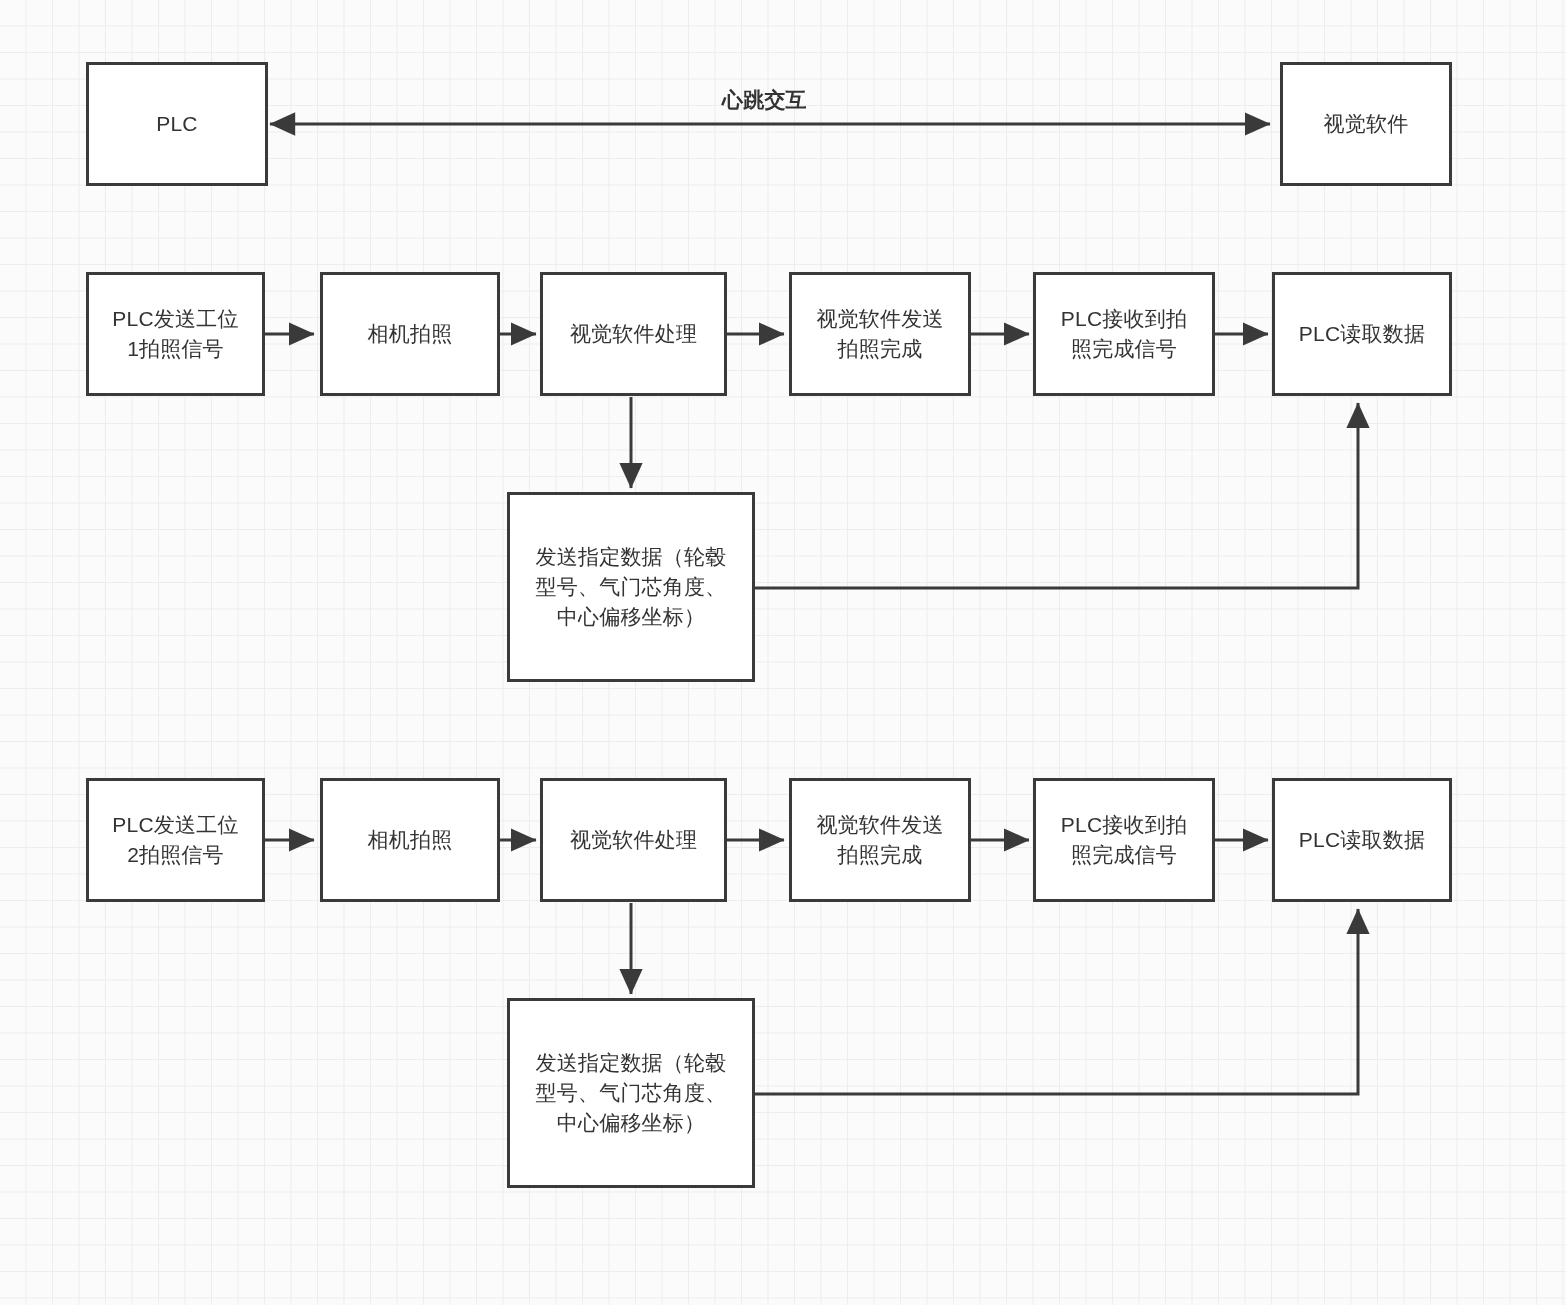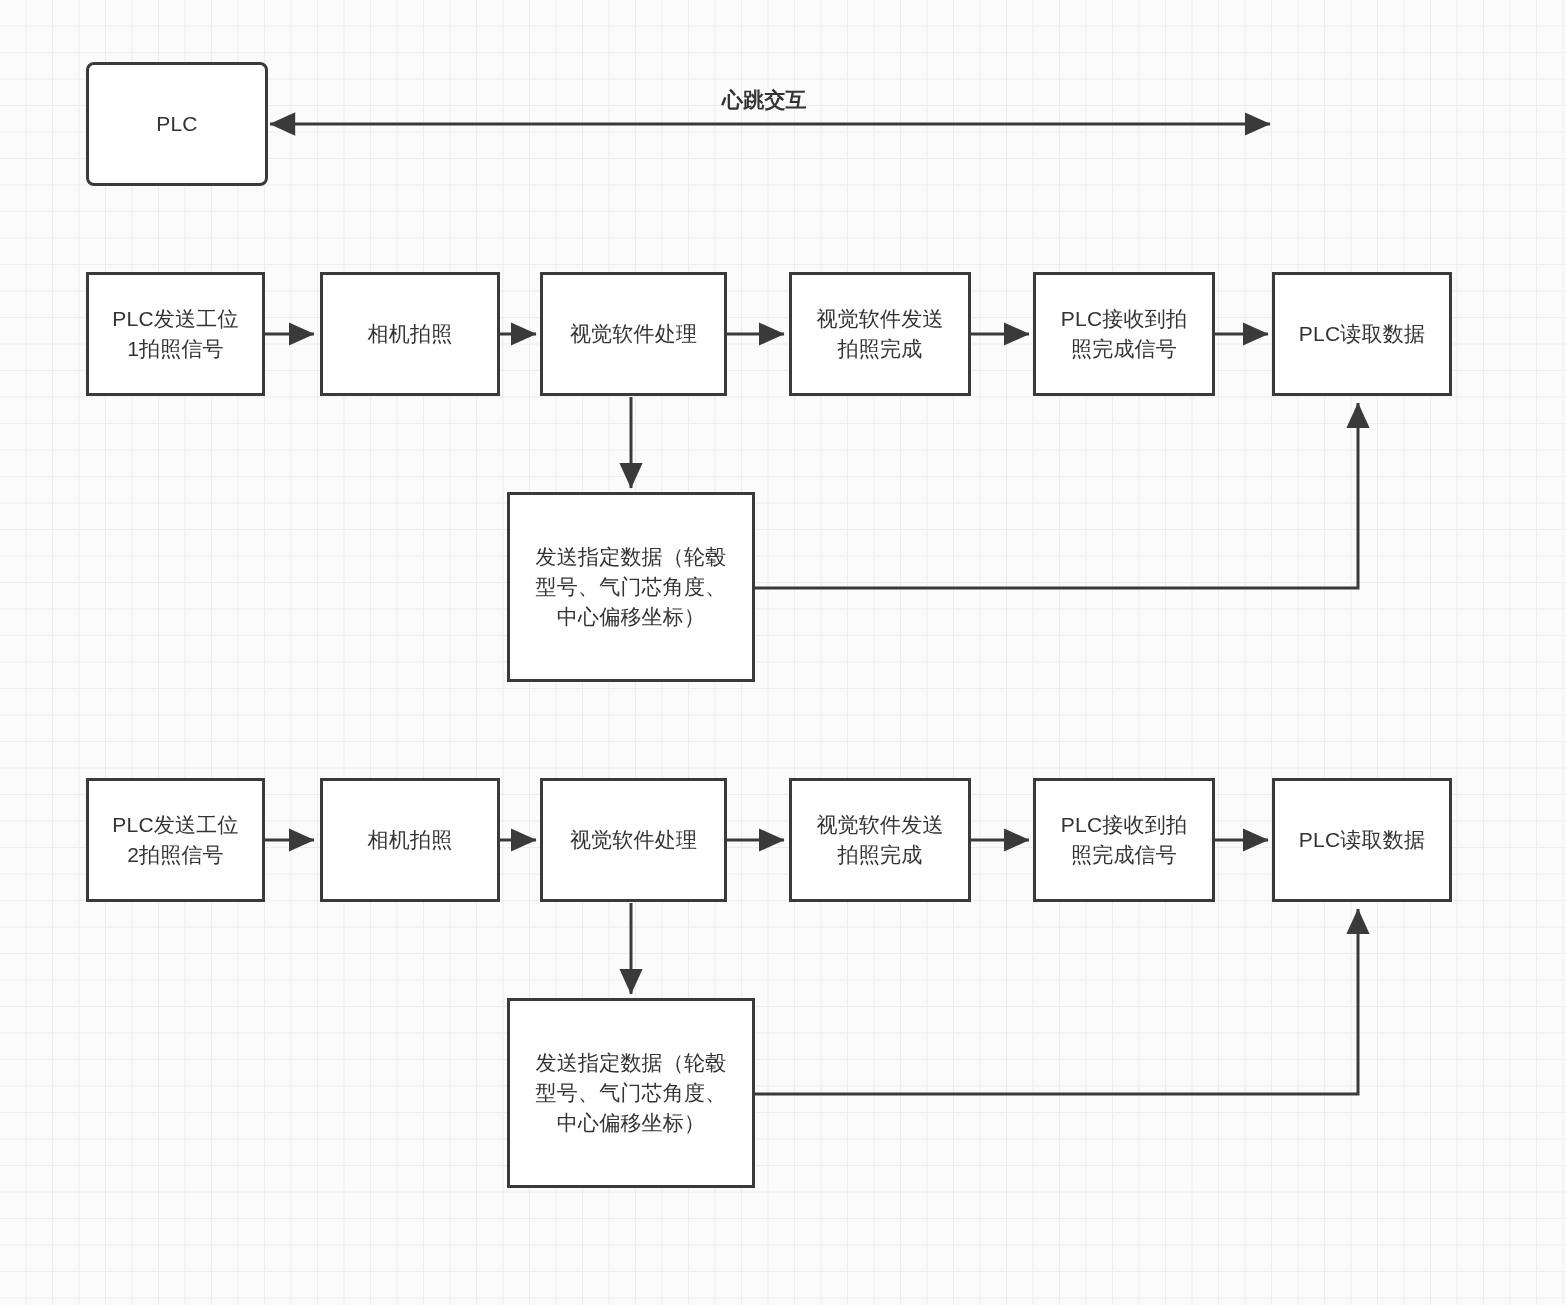--- a/index.html
+++ b/index.html
@@ -84,24 +84,27 @@
     <line x1="500" y1="840" x2="536" y2="840" stroke="#3a3a3a" stroke-width="3" marker-end="url(#arrow-end)"></line>
     <line x1="727" y1="840" x2="784" y2="840" stroke="#3a3a3a" stroke-width="3" marker-end="url(#arrow-end)"></line>
     <line x1="971" y1="840" x2="1029" y2="840" stroke="#3a3a3a" stroke-width="3" marker-end="url(#arrow-end)"></line>
     <line x1="1215" y1="840" x2="1268" y2="840" stroke="#3a3a3a" stroke-width="3" marker-end="url(#arrow-end)"></line>
 
     <line x1="631" y1="903" x2="631" y2="994" stroke="#3a3a3a" stroke-width="3" marker-end="url(#arrow-end)"></line>
 
     <path d="M 755,1094 L 1358,1094 L 1358,909" fill="none" stroke="#3a3a3a" stroke-width="3" marker-end="url(#arrow-end)"></path>
   </svg>
 
-  <div class="node" style="left:86px; top:62px; width:182px; height:124px;border-radius:8px;">
+  <div class="node" style="left:86px; top:62px; width:182px; height:124px;">
     <span>PLC</span>
   </div>
 
+  <div class="node" style="left:1280px; top:62px; width:172px; height:124px;">
+    <span>视觉软件</span>
+  </div>
 
   <div class="edge-label" style="left:722px; top:86px;font-weight:bold;">心跳交互</div>
 
   <div class="node" style="left:86px; top:272px; width:179px; height:124px;">
     <span>PLC发送工位
 1拍照信号</span>
   </div>
 
   <div class="node" style="left:320px; top:272px; width:180px; height:124px;">
     <span>相机拍照</span>

